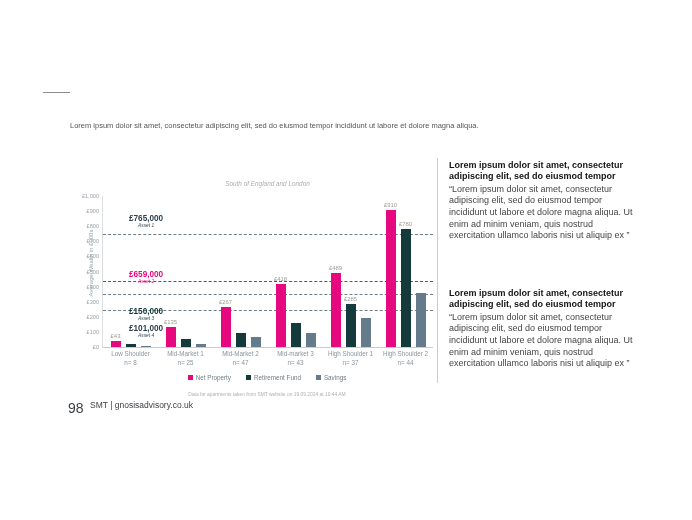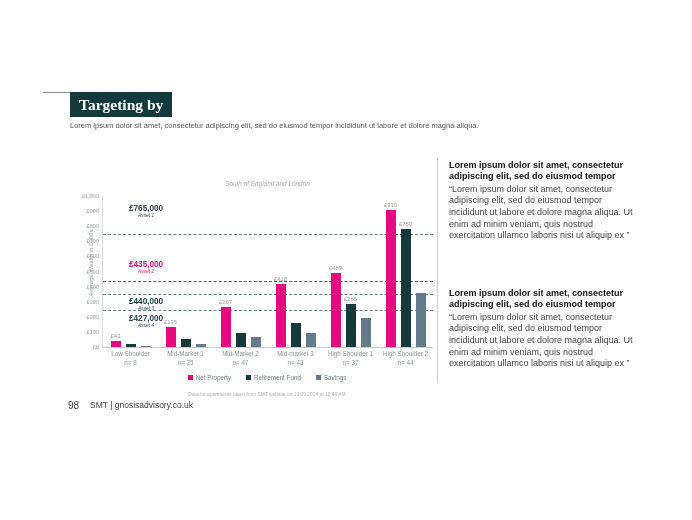--- a/index.html
+++ b/index.html
@@ -21,51 +21,50 @@
   .y-axis-label{position:absolute;left:88px;top:333px;width:140px;font-size:6px;color:#9ba3ab;
                 transform:rotate(-90deg);transform-origin:0 0;text-align:center;}
   .plot{position:absolute;left:102px;top:196px;width:330px;height:151px;
         border-left:1px solid #dadedf;border-bottom:1px solid #c8cdd0;}
   .ytick{position:absolute;right:100%;margin-right:4px;width:30px;text-align:right;
          font-size:5.6px;color:#9ba3ab;white-space:nowrap;}
   .bar-group{position:absolute;bottom:0;height:100%;}
   .bar{position:absolute;bottom:0;width:10px;z-index:2;}
   .bar-label{position:absolute;width:28px;text-align:center;font-size:5.9px;color:#9c9c92;z-index:3;white-space:nowrap;}
   .ref-line{position:absolute;left:0;width:100%;height:0;z-index:1;}
-  .annotation{position:absolute;z-index:4;white-space:nowrap;}
+  .annotation{position:absolute;z-index:4;white-space:nowrap;margin-top:10px;}
   .annotation .val{font-size:8.2px;font-weight:bold;display:block;text-align:center;}
   .annotation .sub{font-size:4.8px;font-style:italic;display:block;text-align:center;}
   .xtick{position:absolute;top:100%;margin-top:3px;text-align:center;font-size:6.3px;
          color:#8b949c;line-height:1.35;}
   .legend{position:absolute;left:102px;top:374px;width:330px;display:flex;
           justify-content:center;gap:15px;}
   .legend-item{display:flex;align-items:center;gap:3px;font-size:6.3px;color:#717d85;}
   .legend-swatch{width:5px;height:5px;display:inline-block;}
   .chart-footnote{position:absolute;left:102px;top:392px;width:330px;text-align:center;
                   font-size:4.9px;color:#aeb1a9;}
   
   .v-divider{position:absolute;left:437px;top:158px;width:1px;height:225px;background:#cccccc;}
   .text-block{position:absolute;left:449px;width:192px;}
   .block-1{top:160px;}
   .block-2{top:288px;}
   .text-block h3{margin:0 0 2px 0;font-size:9px;line-height:1.2;color:#141414;}
   .text-block p{margin:0;font-size:9px;line-height:1.3;color:#454545;}
   
-  .footer-page{position:absolute;left:68px;top:400px;font-size:10px;color:#3a3f44;}
+  .footer-page{position:absolute;left:68px;top:400px;font-size:14px;color:#3a3f44;}
   .footer-site{position:absolute;left:90px;top:400px;font-size:8.5px;color:#3a3f44;}
 </style>
 </head>
 <body>
 
 <div class="slide">
 
   <div class="accent-line"></div>
 
   <div class="title-bar">
-    <span class="title-seg seg-dark">Targeting by</span>
   </div>
 
   <div class="page-subtitle">Lorem ipsum dolor sit amet, consectetur adipiscing elit, sed do eiusmod tempor incididunt ut labore et dolore magna aliqua.</div>
 
   <div class="chart-subtitle">South of England and London</div>
   <div class="y-axis-label">Average Wealth in £000s</div>
 
   <div class="plot">
       <div class="ytick" style="top: -3px;">£1,000</div>
       <div class="ytick" style="top: 12.1px;">£900</div>
@@ -142,29 +141,29 @@
         <div class="xtick" style="left: 0px; width: 55px;">
           <div>High Shoulder 2</div>
           <div>n= 44</div>
         </div>
       </div>
       <div class="annotation" style="left: 26px; top: 7.75px;">
         <span class="val" style="color: rgb(46, 64, 80);">£765,000</span>
         <span class="sub" style="color: rgb(46, 64, 80);">Asset 1</span>
       </div>
       <div class="annotation" style="left: 26px; top: 64.315px;">
-        <span class="val" style="color: rgb(229, 8, 126);">£435,000</span>
+        <span class="val" style="color: rgb(229, 8, 126);">£659,000</span>
         <span class="sub" style="color: rgb(229, 8, 126);">Asset 2</span>
       </div>
       <div class="annotation" style="left: 26px; top: 101.15px;">
-        <span class="val" style="color: rgb(15, 59, 56);">£440,000</span>
+        <span class="val" style="color: rgb(15, 59, 56);">£150,000</span>
         <span class="sub" style="color: rgb(15, 59, 56);">Asset 3</span>
       </div>
       <div class="annotation" style="left: 26px; top: 118.005px;">
-        <span class="val" style="color: rgb(46, 64, 80);">£427,000</span>
+        <span class="val" style="color: rgb(46, 64, 80);">£101,000</span>
         <span class="sub" style="color: rgb(46, 64, 80);">Asset 4</span>
       </div>
     </div>
 
   <div class="legend">
       <div class="legend-item">
         <span class="legend-swatch" style="background: rgb(229, 8, 126);"></span>
         <span>Net Property</span>
       </div>
       <div class="legend-item">

